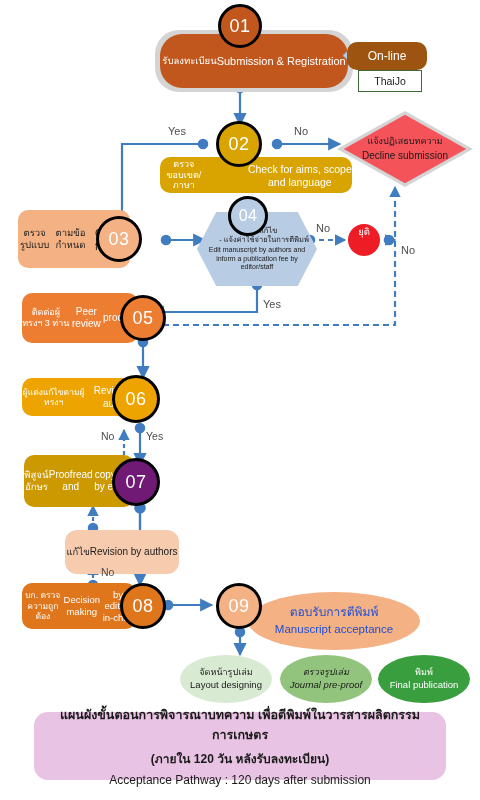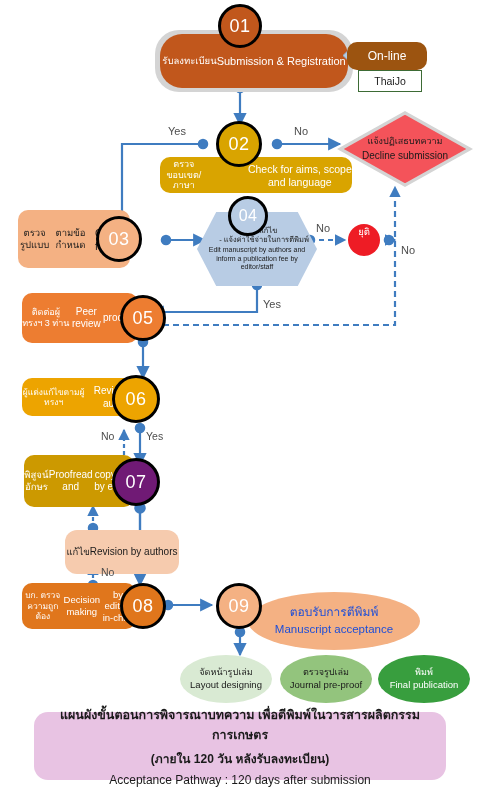--- a/index.html
+++ b/index.html
@@ -311,21 +311,21 @@
   <div style="font-size:11.5px; margin-top:2px;">Manuscript acceptance</div>
 </div>
 <div class="node numcircle" style="left:216px; top:583px; width:46px; height:46px; background:#f4b183;">
   <span>09</span>
 </div>
 
 <div class="node ellipse" style="left:180px; top:655px; width:92px; height:48px; background:#d9ead3; color:#1a1a1a;">
   <div style="font-size:9px;">จัดหน้ารูปเล่ม</div>
   <div style="font-size:9.5px;">Layout designing</div>
 </div>
-<div class="node ellipse" style="left:280px; top:655px; width:92px; height:48px; background:#93c47d; color:#1a1a1a;">
+<div class="node ellipse" style="left:280px; top:655px; width:92px; height:48px; background:#93c47d; color:#1a1a1a;font-style:italic;">
   <div style="font-size:9px;">ตรวจรูปเล่ม</div>
   <div style="font-size:9.5px;text-align:right;">Journal pre-proof</div>
 </div>
 <div class="node ellipse" style="left:378px; top:655px; width:92px; height:48px; background:#389e3e; color:#ffffff;">
   <div style="font-size:9px;">พิมพ์</div>
   <div style="font-size:9.5px;">Final publication</div>
 </div>
 
 <div class="footer" style="left:34px; top:712px; width:412px; height:68px;">
   <div class="l1">แผนผังขั้นตอนการพิจารณาบทความ  เพื่อตีพิมพ์ในวารสารผลิตกรรมการเกษตร</div>

